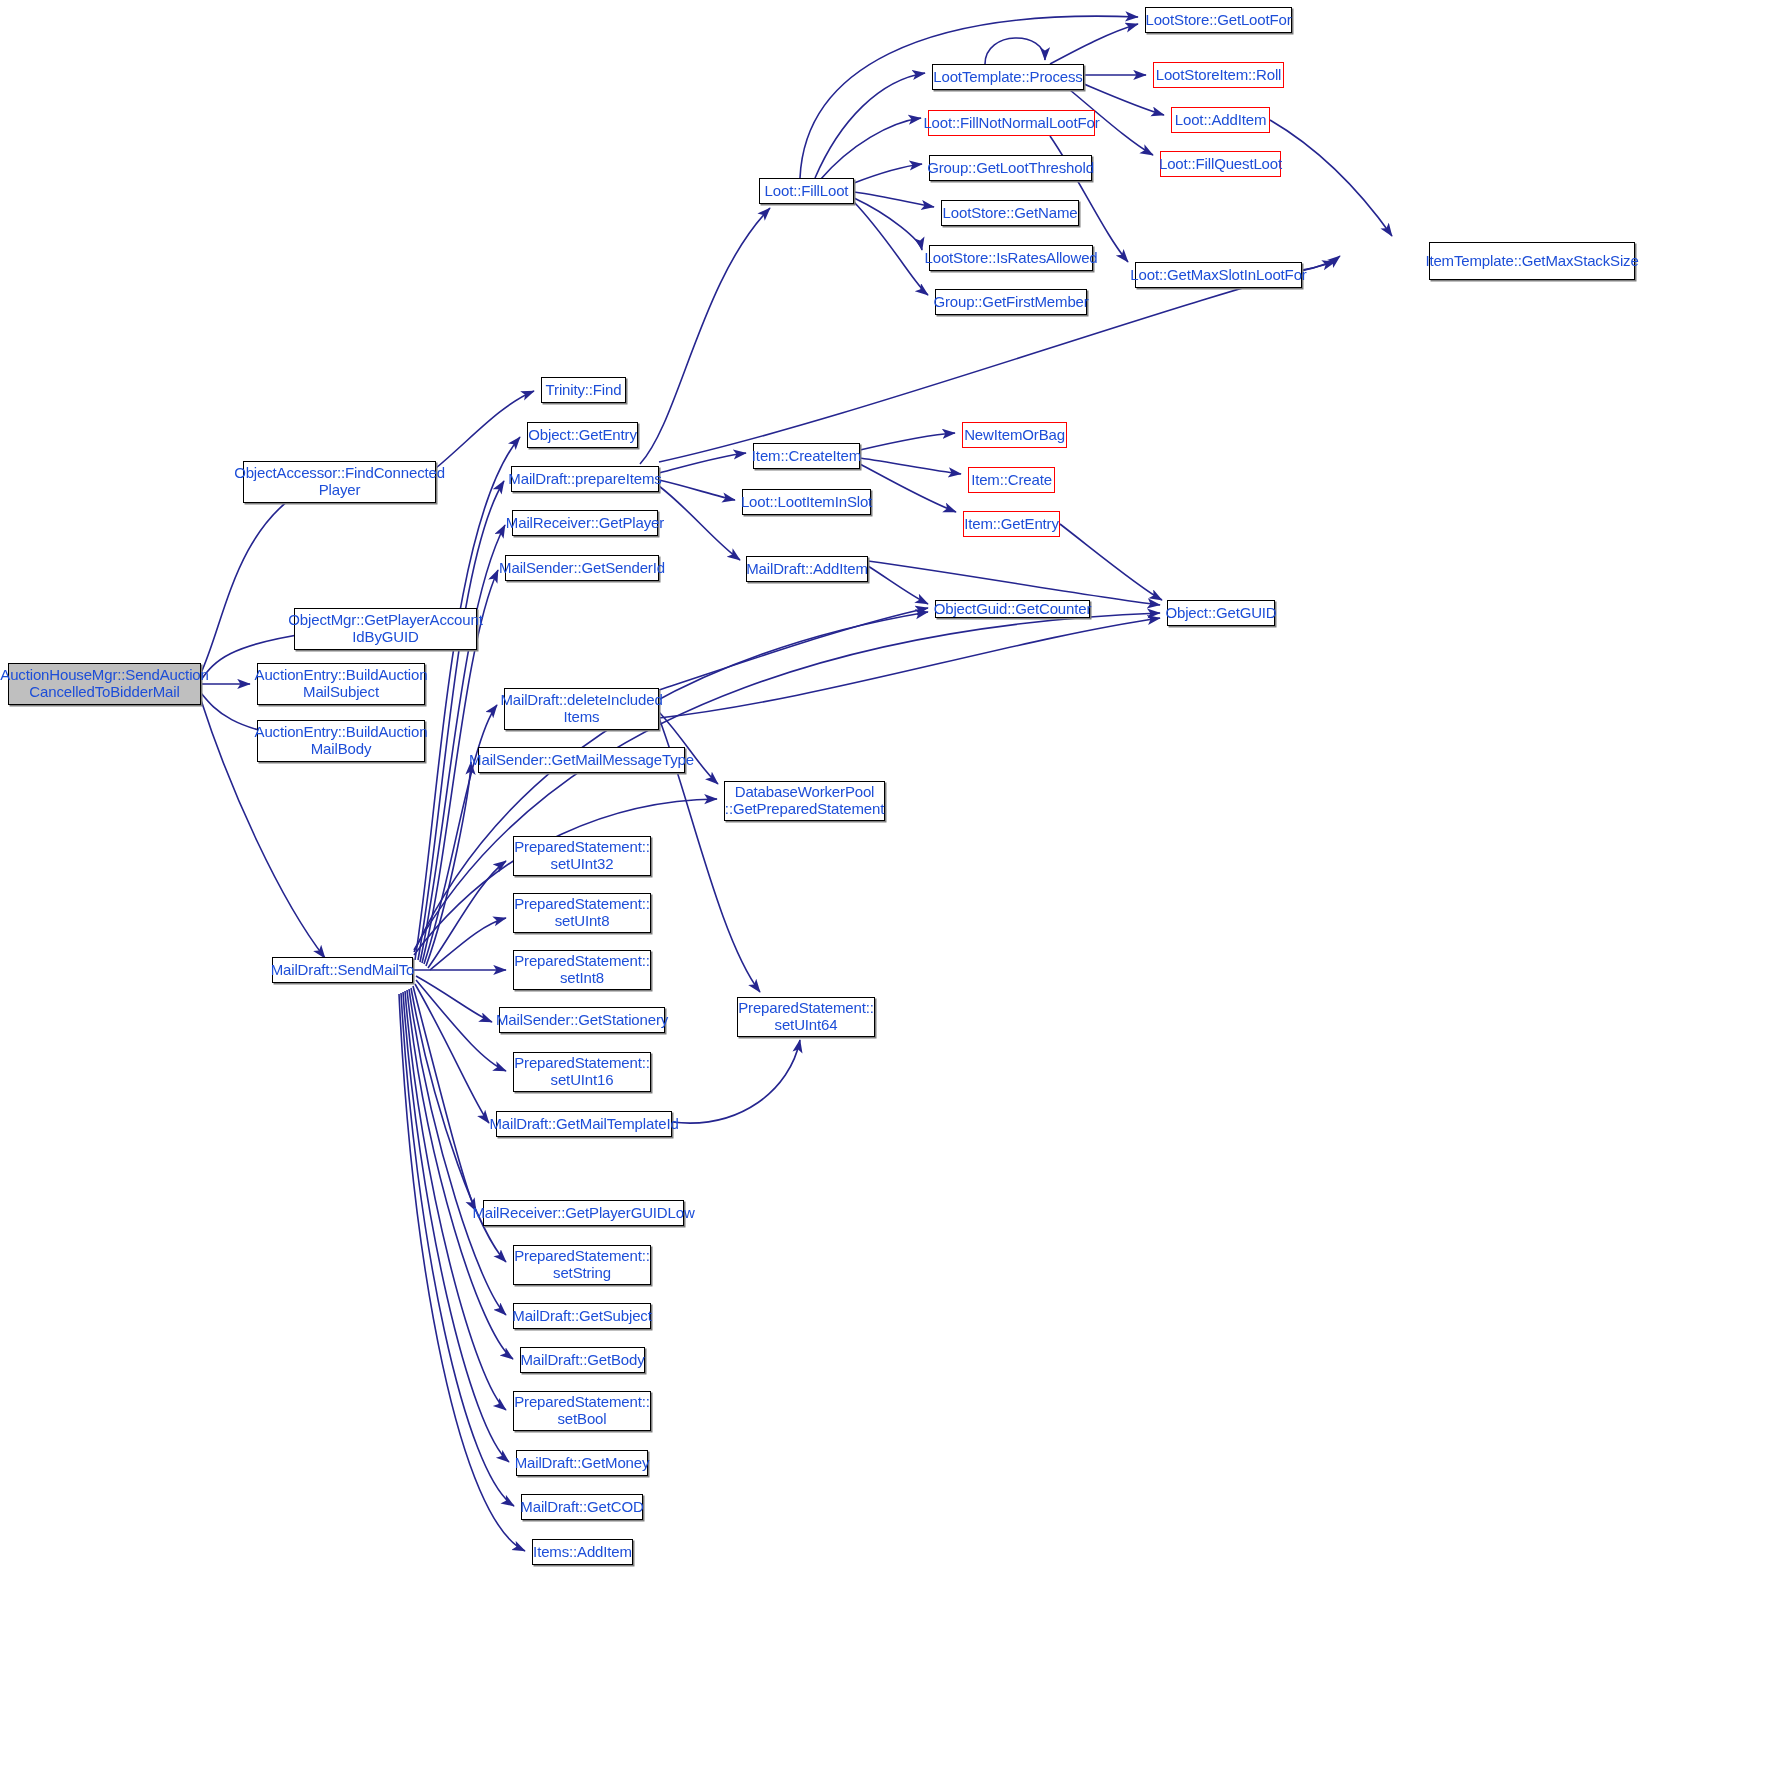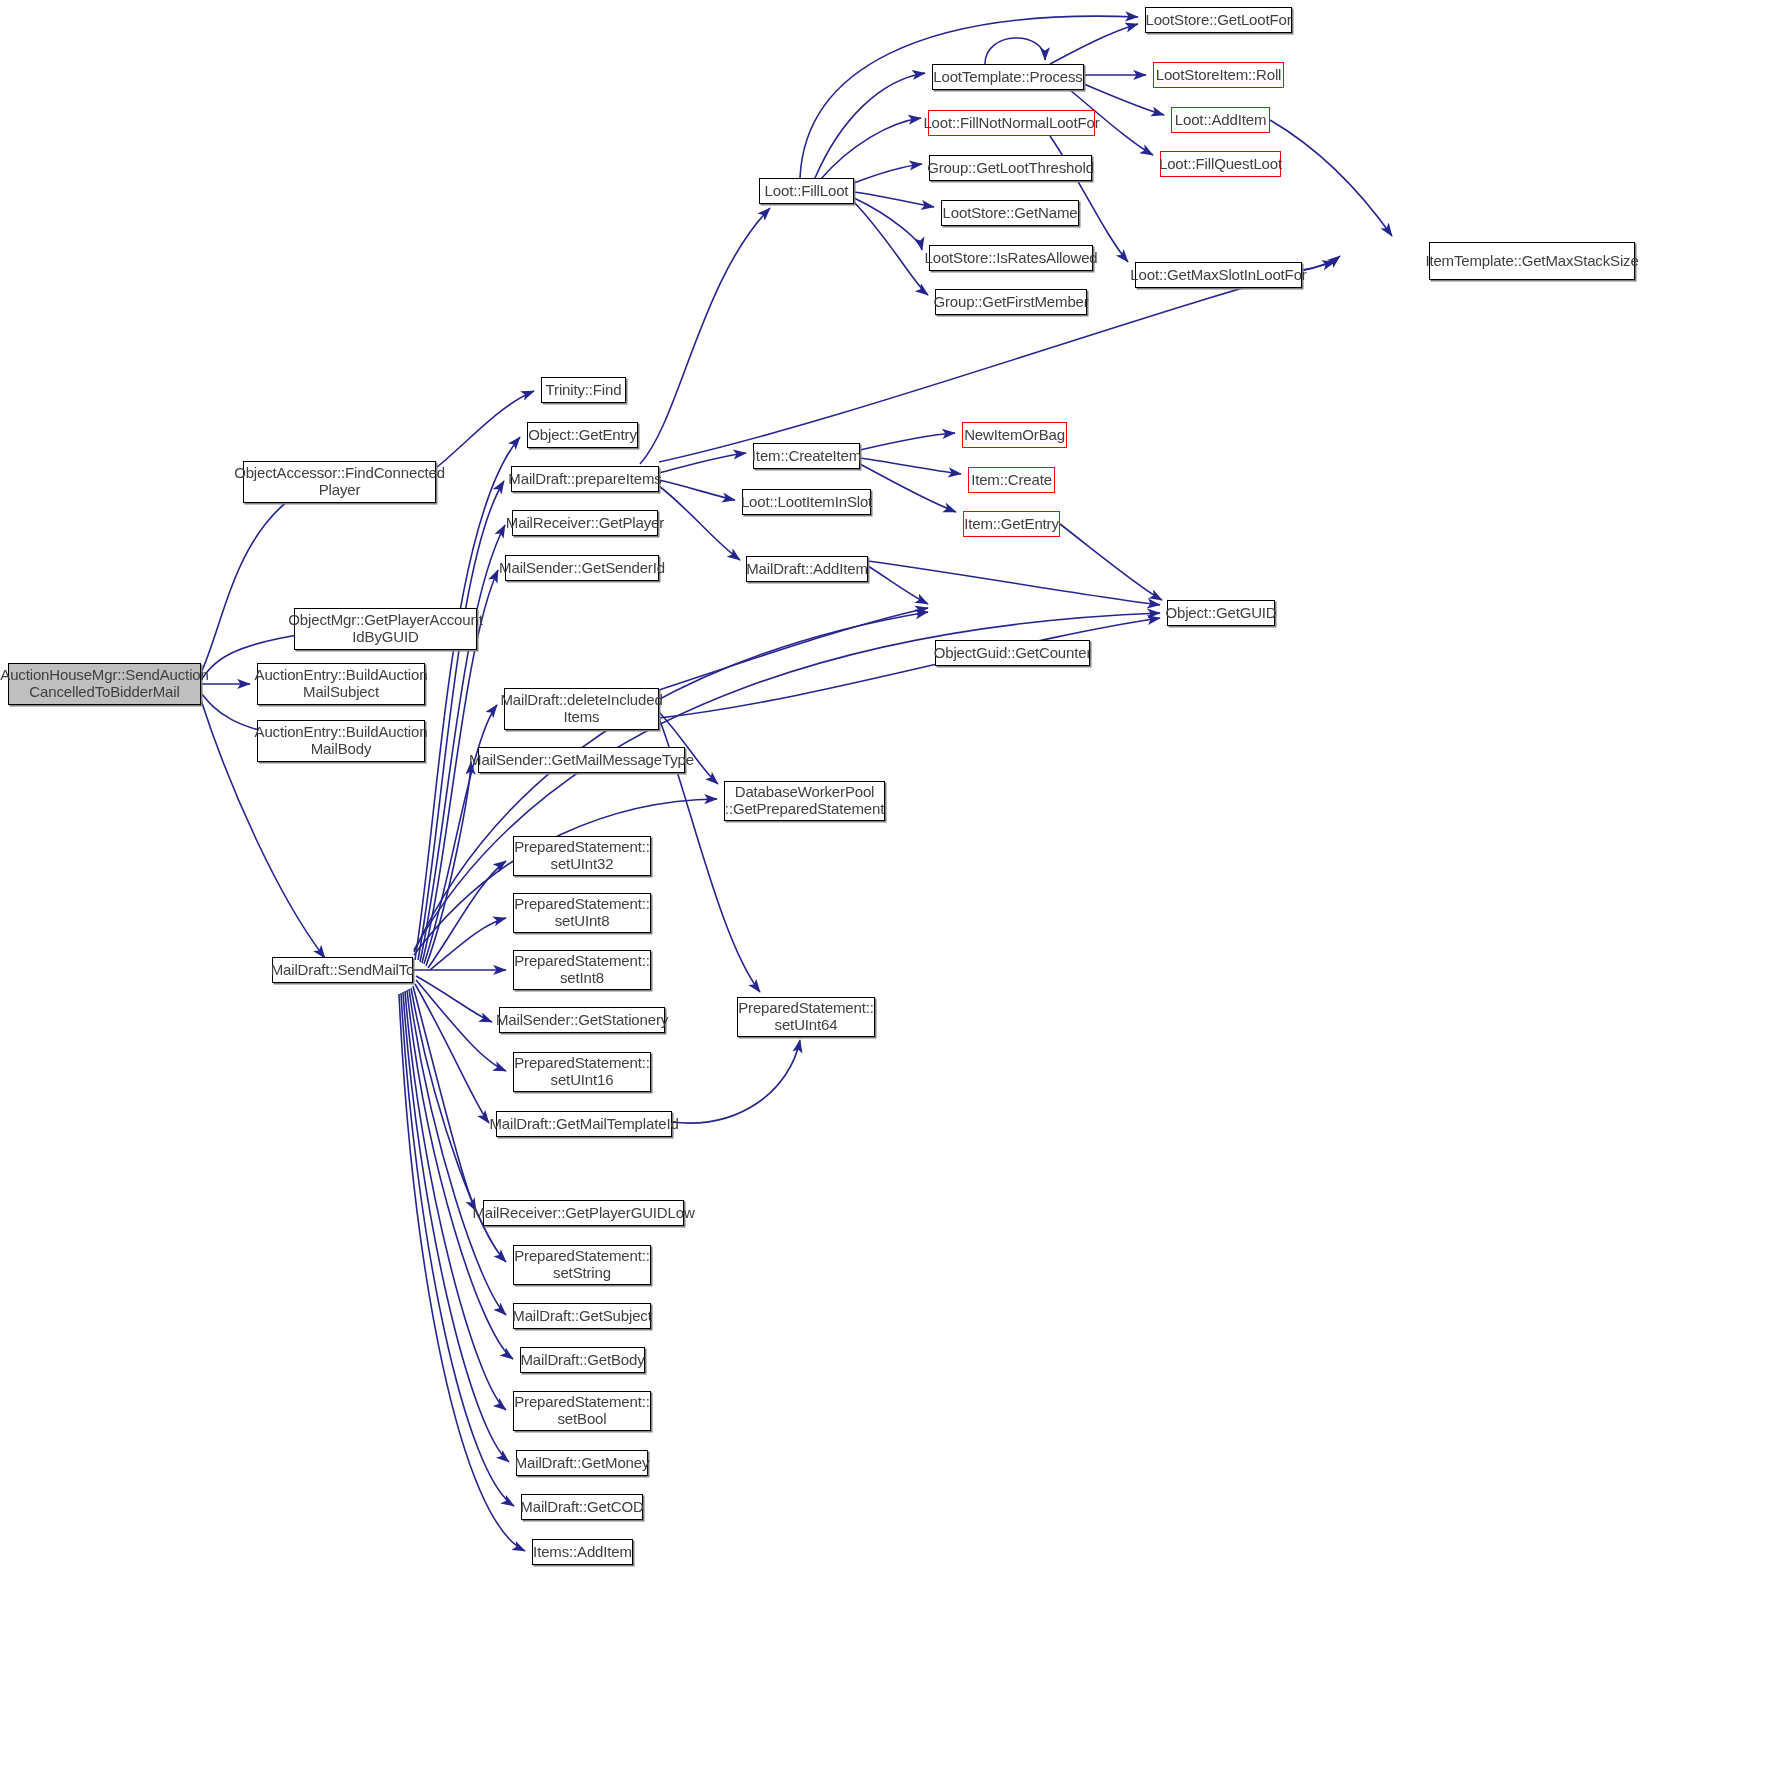--- a/index.html
+++ b/index.html
@@ -28,21 +28,21 @@
     box-sizing: border-box;
     background: #ffffff;
     border: 1px solid #000000;
     box-shadow: 1.5px 1.5px 0 0 #808080;
     display: flex;
     align-items: center;
     justify-content: center;
     text-align: center;
     font-size: 15px;
     line-height: 1.12;
-    color: #404040;
+    color: #1d4ed8;
     white-space: pre-line;
     letter-spacing: -0.15px;
     padding: 0 3px;
   }
   .node.red {
     border: 1.6px solid #ff0000;
     box-shadow: none;
   }
   .node.root {
     background: #bfbfbf;
@@ -212,17 +212,17 @@
 
   <div class="node" style="left:1145px;top:7px;width:147px;height:26px;">LootStore::GetLootFor</div>
   <div class="node red" style="left:1153px;top:62px;width:131px;height:26px;">LootStoreItem::Roll</div>
   <div class="node red" style="left:1171px;top:107px;width:99px;height:26px;">Loot::AddItem</div>
   <div class="node red" style="left:1160px;top:151px;width:121px;height:26px;">Loot::FillQuestLoot</div>
   <div class="node" style="left:1135px;top:262px;width:167px;height:26px;">Loot::GetMaxSlotInLootFor</div>
 
   <div class="node red" style="left:962px;top:422px;width:105px;height:26px;">NewItemOrBag</div>
   <div class="node red" style="left:968px;top:467px;width:87px;height:26px;">Item::Create</div>
   <div class="node red" style="left:963px;top:511px;width:97px;height:26px;">Item::GetEntry</div>
-  <div class="node" style="left:935px;top:600px;width:155px;height:26px;margin-top:40px;">ObjectGuid::GetCounter</div>
+  <div class="node" style="left:935px;top:600px;width:155px;height:18px;">ObjectGuid::GetCounter</div>
 
   <div class="node" style="left:1167px;top:600px;width:108px;height:26px;">Object::GetGUID</div>
   <div class="node" style="left:1389px;top:242px;width:206px;height:38px;margin-left:40px;">ItemTemplate::GetMaxStackSize</div>
 </div>
 
 </body></html>

